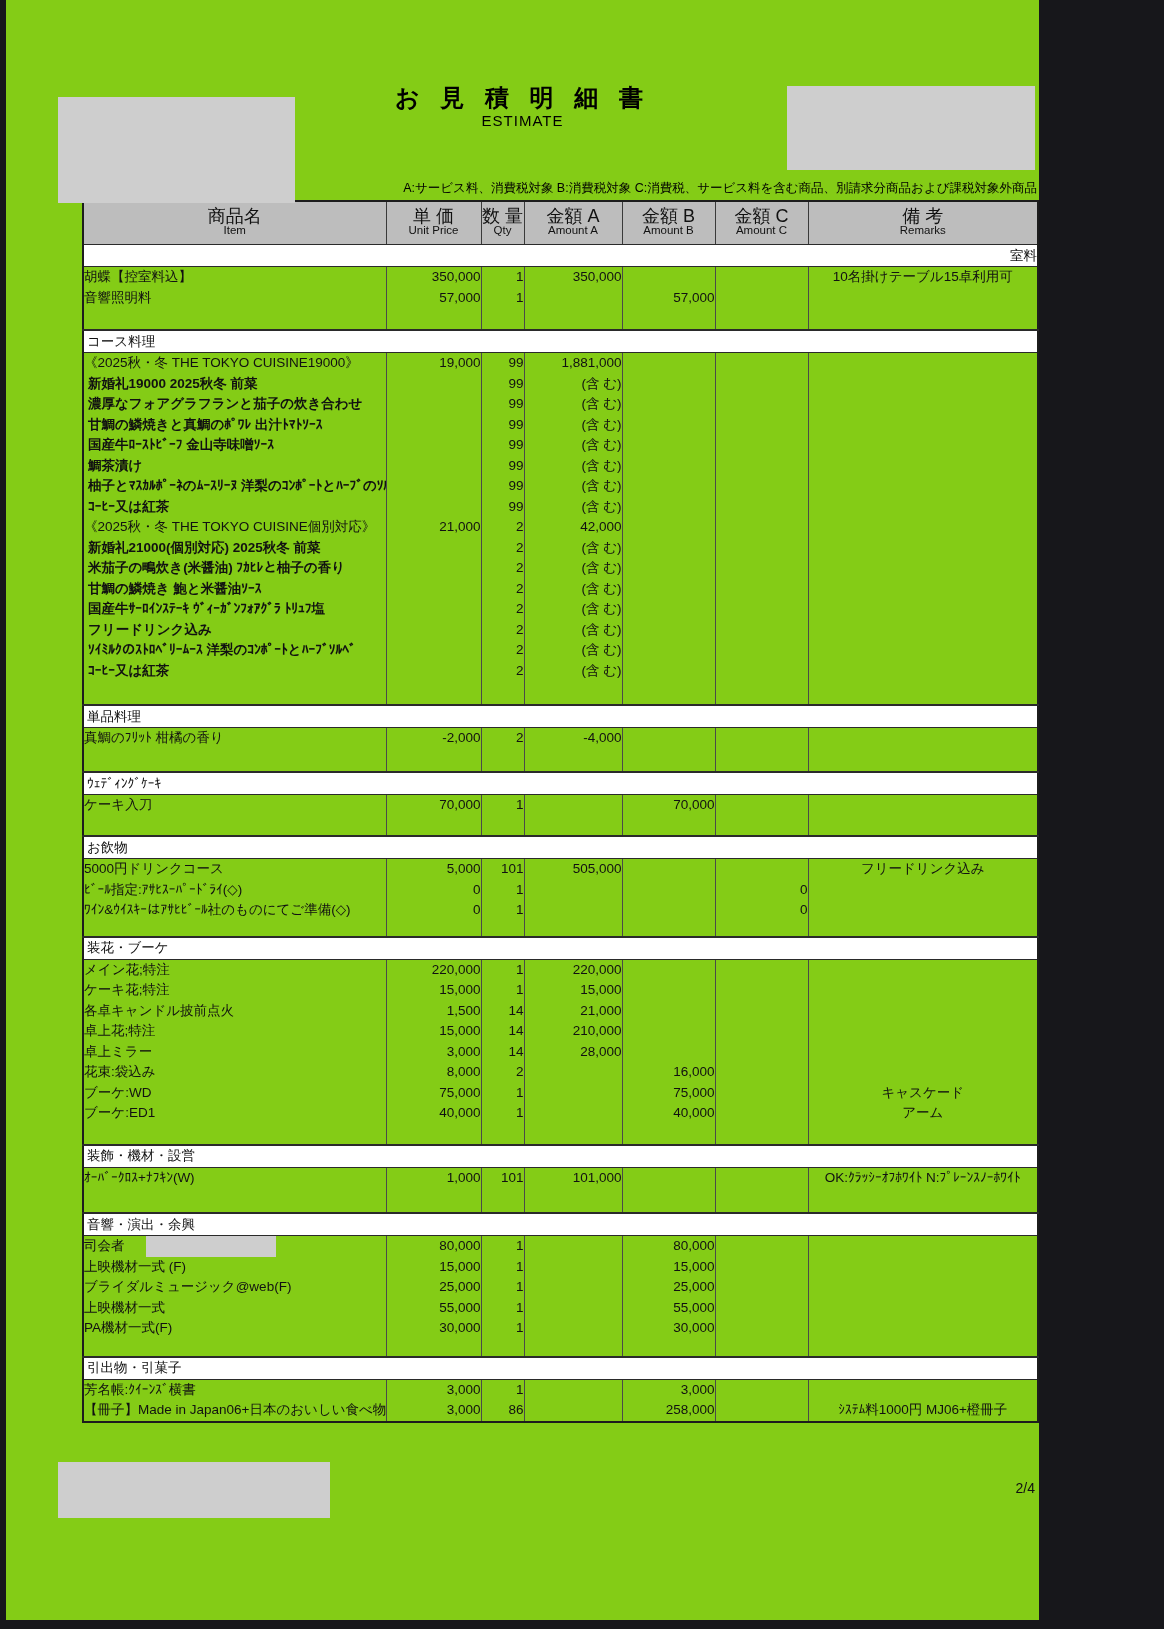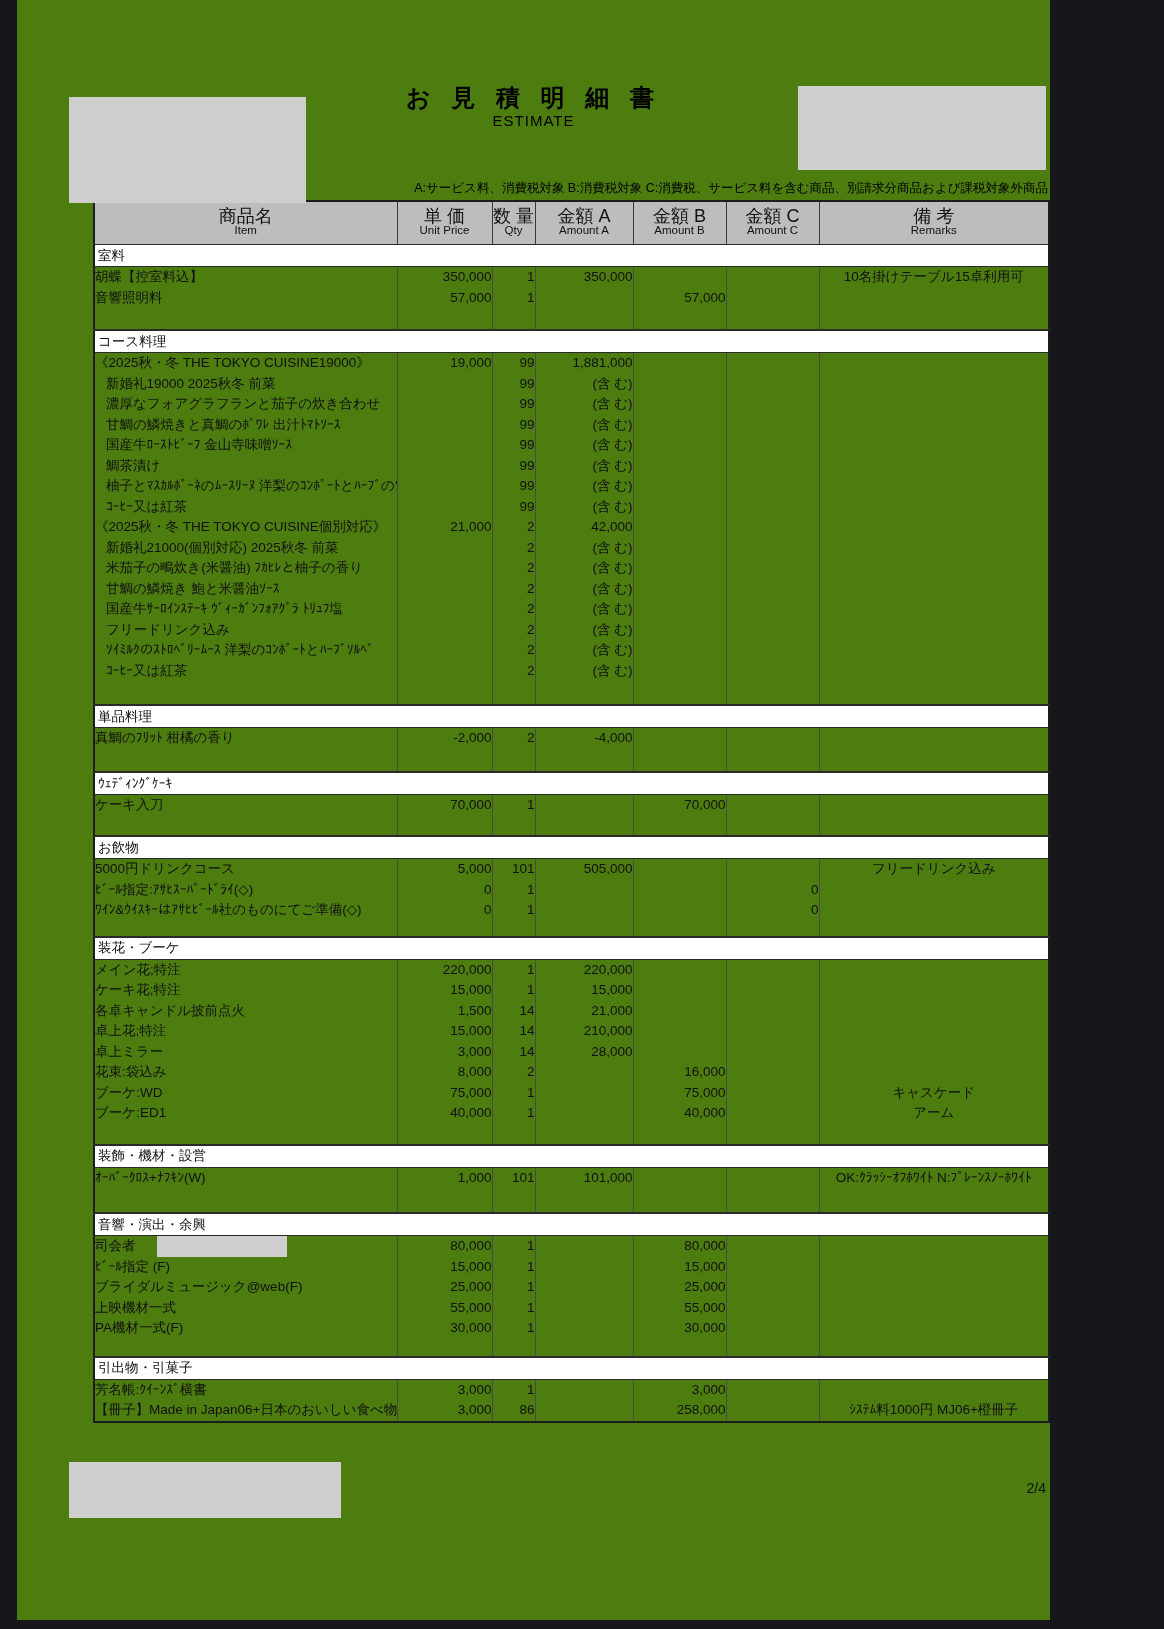--- a/index.html
+++ b/index.html
@@ -5,21 +5,21 @@
   html,body{margin:0;padding:0;}
   body{
     width:1164px;height:1629px;position:relative;
     background:#17171b;
     font-family:"Liberation Sans","DejaVu Sans",sans-serif;
     color:#111;
     -webkit-font-smoothing:antialiased;
   }
   .page{
     position:absolute;left:6px;top:0;width:1033px;height:1620px;
-    background:#4d7c0f;overflow:hidden;margin-left:11px;
+    background:#84cc16;overflow:hidden;
   }
   .doc-title{
     position:absolute;top:82px;left:0;width:100%;
     text-align:center;font-size:24px;font-weight:bold;letter-spacing:7px;color:#000;
   }
   .doc-subtitle{
     position:absolute;top:112px;left:0;width:100%;
     text-align:center;font-size:15px;letter-spacing:1px;color:#000;
   }
   .tax-note{
@@ -42,26 +42,26 @@
     background:#bdbdbd;border-left:1px solid #3a3a3a;border-bottom:1px solid #2a2a2a;
     height:42px;font-weight:normal;
   }
   thead th:first-child{border-left:none;}
   .th-ja{font-size:18px;line-height:15px;}
   .th-en{font-size:11.5px;line-height:13px;}
   tr.section td{
     border-top:2px solid #2a2a2a;border-bottom:1px solid #2a2a2a;
     height:21px;font-size:13.5px;text-align:left;padding-left:3px;background:#fff;
   }
-  tbody tr.first-section td{border-top:none;}
+  tbody tr.first-section td{border-top:none;text-align:right;}
   tr.row td, tr.pad td{border-left:1px solid #4a4a4a;}
   tr.row td:first-child, tr.pad td:first-child{border-left:none;}
   tr.row td{height:20.5px;font-size:13.5px;line-height:20.5px;}
   td.c-item{text-align:left;padding-left:3px;}
-  td.c-item.indent{padding-left:11px;}
+  td.c-item.indent{padding-left:4px;font-weight:bold;}
   td.c-num{text-align:right;padding-right:4px;}
   td.c-remarks{text-align:center;padding-left:4px;}
   .small-txt{font-size:10px;}
   td.pos-rel{position:relative;}
   .inline-redact{
     position:absolute;left:62px;top:-6px;width:130px;height:34px;
     background:#cecece;z-index:2;
   }
   .page-num{
     position:absolute;top:1480px;left:76px;width:953px;
@@ -504,21 +504,21 @@
           <tr class="row">
             <td class="c-item pos-rel">司会者<span class="inline-redact"></span></td>
             <td class="c-num">80,000</td>
             <td class="c-num">1</td>
             <td class="c-num"></td>
             <td class="c-num">80,000</td>
             <td class="c-num"></td>
             <td class="c-remarks"></td>
           </tr>
           <tr class="row">
-            <td class="c-item pos-rel">ﾋﾞｰﾙ指定 (F)</td>
+            <td class="c-item pos-rel">上映機材一式 (F)</td>
             <td class="c-num">15,000</td>
             <td class="c-num">1</td>
             <td class="c-num"></td>
             <td class="c-num">15,000</td>
             <td class="c-num"></td>
             <td class="c-remarks"></td>
           </tr>
           <tr class="row">
             <td class="c-item pos-rel">ブライダルミュージック@web(F)</td>
             <td class="c-num">25,000</td>

